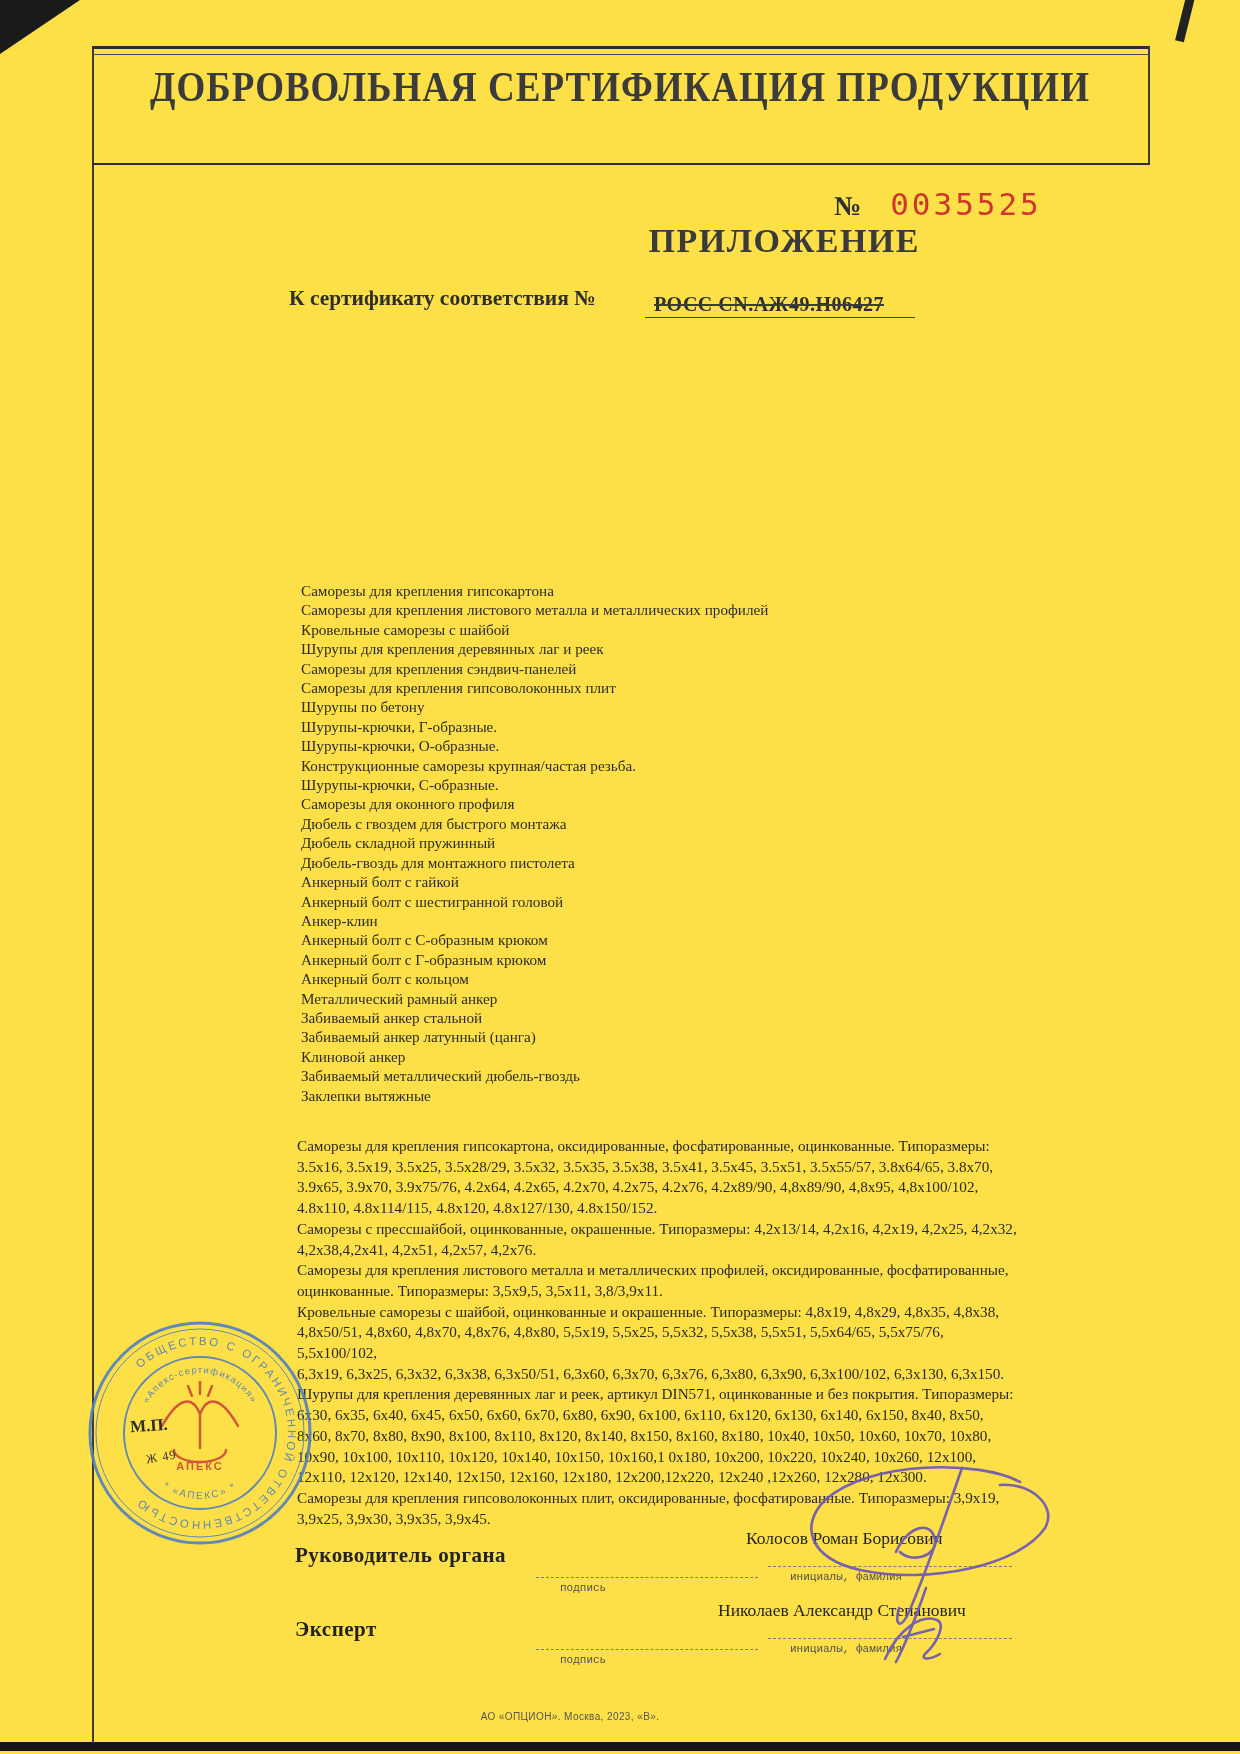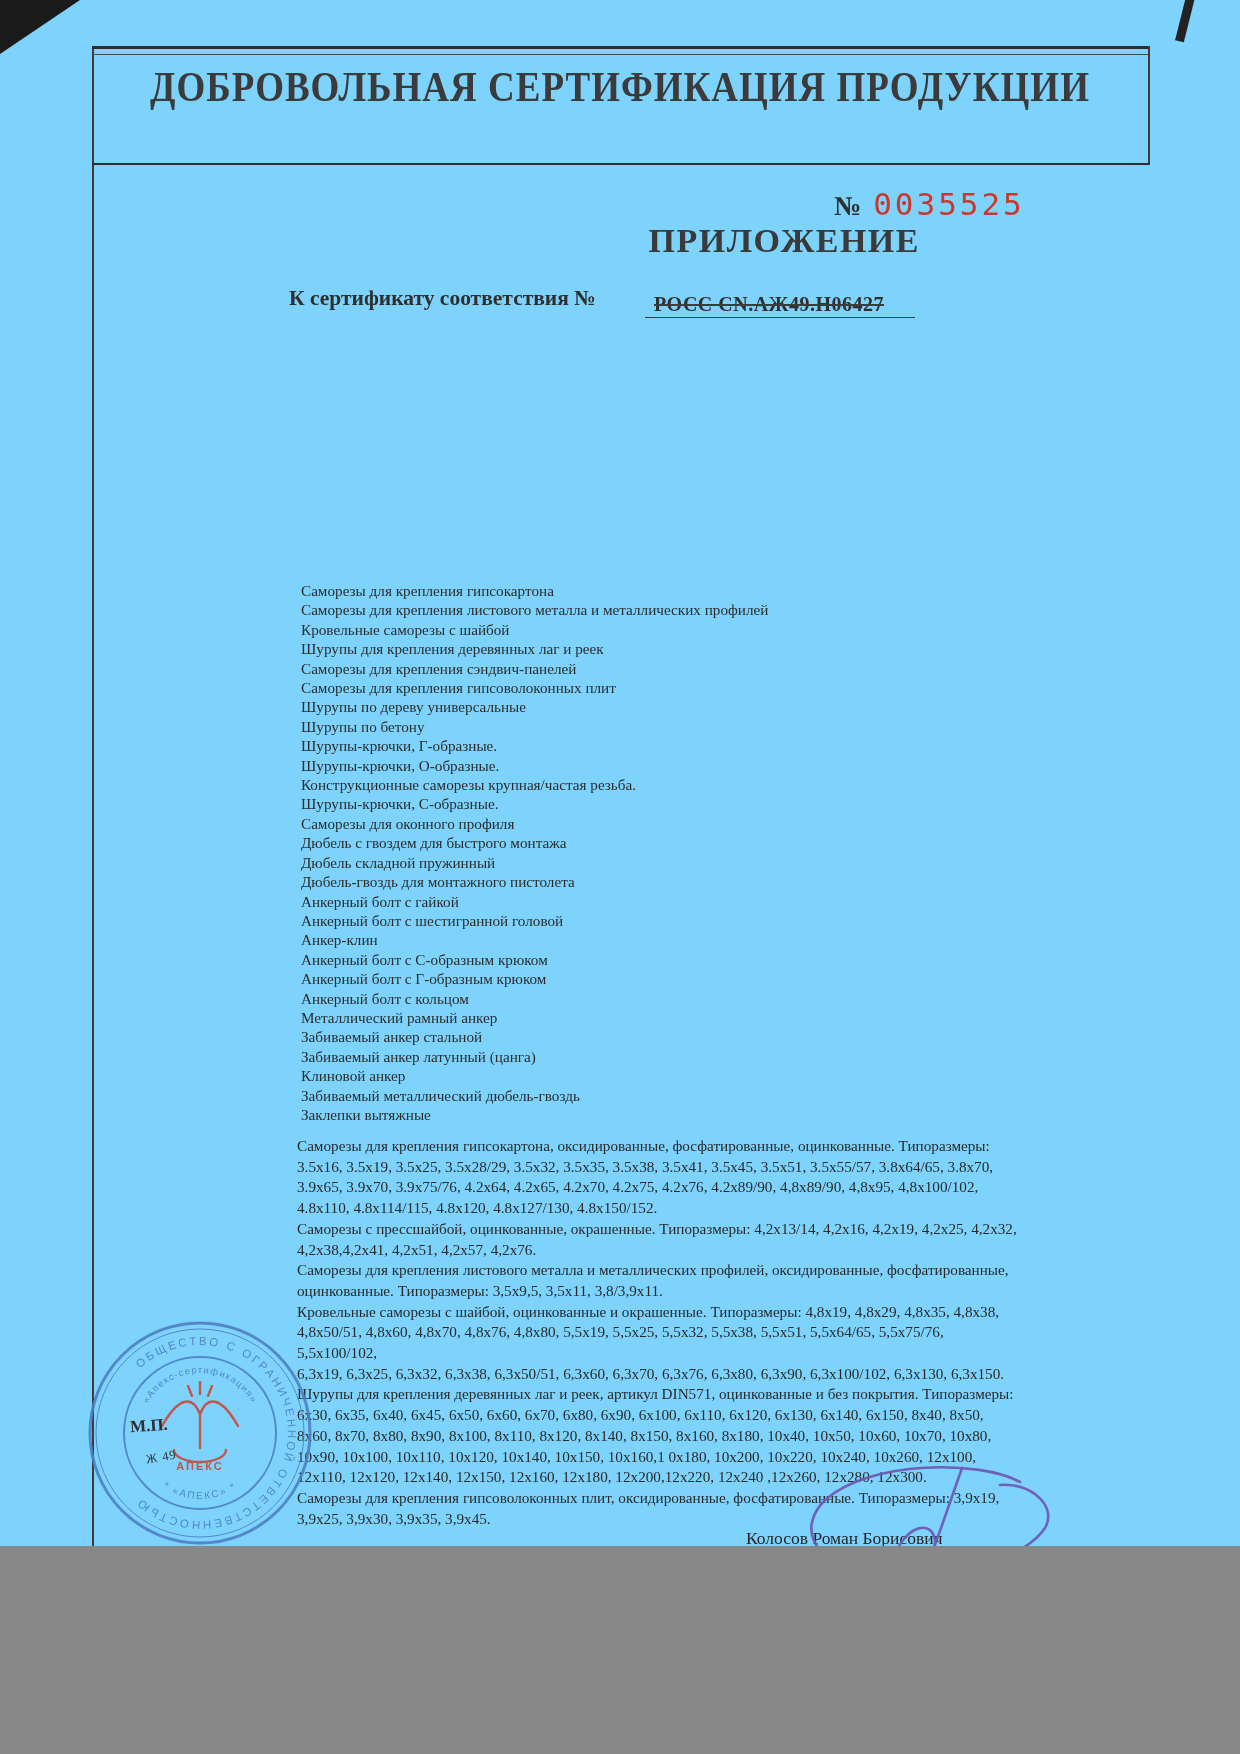--- a/index.html
+++ b/index.html
@@ -1,20 +1,20 @@
 <!DOCTYPE html>
 <html><head>
 <meta charset="utf-8">
 <style>
   html,body{margin:0;padding:0;background:#888;}
   .page{
     position:relative;
-    width:1240px;height:1546px;
+    width:1240px;height:1754px;
     margin:0 auto;
-    background:#7dd3fc;
+    background:#fde047;
     font-family:"Liberation Serif", serif;
     color:#2e2e2e;
     overflow:hidden;
   }
   
   .corner-tl{position:absolute;left:0;top:0;width:80px;height:54px;
     background:#1b1b1b;clip-path:polygon(0 0,100% 0,0 100%);}
   .edge-tr{position:absolute;left:1181px;top:-8px;width:9px;height:50px;
     background:#222;transform:rotate(14deg);}
   .bottom-bar{position:absolute;left:0;top:1742px;width:1240px;height:9px;background:#161616;}
@@ -27,21 +27,21 @@
   .doc-title{
     position:absolute;left:92px;top:62px;width:1056px;
     text-align:center;font-size:37px;font-weight:bold;color:#3b3b3b;
     letter-spacing:1px;transform:scaleY(1.14);transform-origin:center top;
     white-space:nowrap;
   }
   .doc-number{position:absolute;left:834px;top:186px;white-space:nowrap;}
   .doc-number .num-prefix{font-size:27px;font-weight:bold;color:#2f2f2f;}
   .doc-number .num-value{
     font-family:"DejaVu Sans Mono", monospace;
-    font-size:31px;color:#cd362b;letter-spacing:3px;margin-left:8px;
+    font-size:31px;color:#cd362b;letter-spacing:3px;margin-left:25px;
   }
   .appendix-title{
     position:absolute;left:220px;top:222px;width:700px;text-align:right;
     font-size:34px;font-weight:bold;color:#3a3a3a;letter-spacing:1.5px;
   }
   .cert-line-label{
     position:absolute;left:289px;top:286px;
     font-size:21.5px;font-weight:bold;color:#2f2f2f;
   }
   .cert-number{
@@ -119,21 +119,20 @@
   <div class="cert-number">РОСС CN.АЖ49.Н06427</div>
   <div class="cert-underline"></div>
 
   <div class="product-list">
       <div>Саморезы для крепления гипсокартона</div>
       <div>Саморезы для крепления листового металла и металлических профилей</div>
       <div>Кровельные саморезы с шайбой</div>
       <div>Шурупы для крепления деревянных лаг и реек</div>
       <div>Саморезы для крепления сэндвич-панелей</div>
       <div>Саморезы для крепления гипсоволоконных плит</div>
-      <div>Шурупы по дереву универсальные</div>
       <div>Шурупы по бетону</div>
       <div>Шурупы-крючки, Г-образные.</div>
       <div>Шурупы-крючки, О-образные.</div>
       <div>Конструкционные саморезы крупная/частая резьба.</div>
       <div>Шурупы-крючки, С-образные.</div>
       <div>Саморезы для оконного профиля</div>
       <div>Дюбель с гвоздем для быстрого монтажа</div>
       <div>Дюбель складной пружинный</div>
       <div>Дюбель-гвоздь для монтажного пистолета</div>
       <div>Анкерный болт с гайкой</div>

